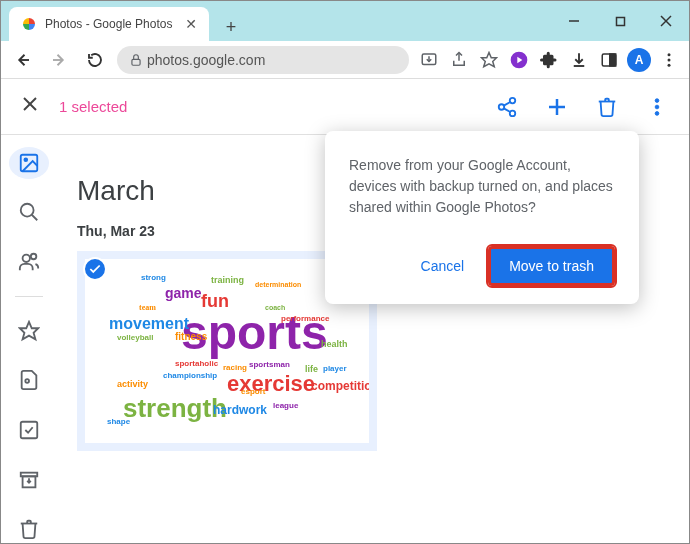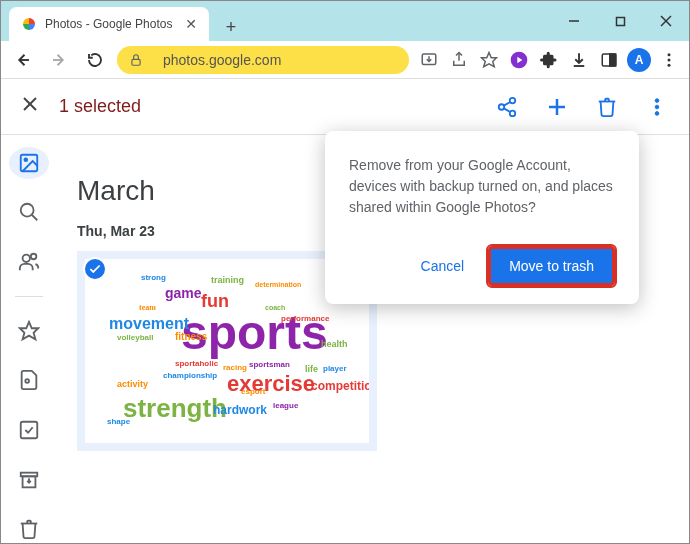--- a/index.html
+++ b/index.html
@@ -13,29 +13,29 @@
   .tab-close { font-size: 14px; color: #555; cursor: pointer; margin-left: auto; }
   .new-tab { width: 28px; height: 28px; display: flex; align-items: center; justify-content: center; font-size: 18px; color: #444; margin-left: 8px; margin-top: 8px; cursor: pointer; }
   .win-controls { margin-left: auto; display: flex; height: 100%; }
   .win-btn { width: 46px; display: flex; align-items: center; justify-content: center; font-size: 14px; color: #333; cursor: pointer; }
   
   
   .url-bar-row { height: 38px; background: #fff; display: flex; align-items: center; padding: 0 8px; gap: 8px; border-bottom: 1px solid #ddd; }
   .nav-btn { width: 28px; height: 28px; display: flex; align-items: center; justify-content: center; cursor: pointer; border-radius: 50%; }
   .nav-btn svg { width: 18px; height: 18px; }
   .nav-btn.disabled svg { stroke: #aaa; }
-  .url-field { flex: 1; height: 28px; background: #fde047; border-radius: 14px; display: flex; align-items: center; padding: 0 12px; gap: 20px; font-size: 14px; color: #555; }
+  .url-field { flex: 1; height: 28px; background: #e5e5e5; border-radius: 14px; display: flex; align-items: center; padding: 0 12px; gap: 4px; font-size: 14px; color: #555; }
   .url-icons { display: flex; gap: 6px; align-items: center; }
   .url-icons .ic { width: 24px; height: 24px; display: flex; align-items: center; justify-content: center; cursor: pointer; border-radius: 50%; }
   .avatar { width: 24px; height: 24px; border-radius: 50%; background: #1a73e8; color: #fff; font-size: 12px; font-weight: bold; display: flex; align-items: center; justify-content: center; }
   
   
   .selection-bar { height: 56px; display: flex; align-items: center; padding: 0 20px; gap: 20px; border-bottom: 1px solid #e0e0e0; position: relative; }
   .sel-close { font-size: 20px; color: #444; cursor: pointer; }
-  .sel-text { color: #7f1d1d; font-size: 18px; }
+  .sel-text { color: #ec4899; font-size: 15px; }
   .sel-actions { margin-left: auto; display: flex; gap: 26px; align-items: center; }
   .sel-act { width: 24px; height: 24px; display: flex; align-items: center; justify-content: center; cursor: pointer; }
   .sel-act svg { stroke: #1a73e8; }
   
   
   .main { display: flex; height: calc(544px - 40px - 38px - 56px); position: relative; }
   .sidebar { width: 56px; display: flex; flex-direction: column; align-items: center; padding-top: 12px; gap: 18px; }
   .side-item { width: 40px; height: 40px; display: flex; align-items: center; justify-content: center; border-radius: 50%; cursor: pointer; }
   .side-item.active { background: #e8f0fe; }
   .side-item svg { stroke: #5f6368; }

